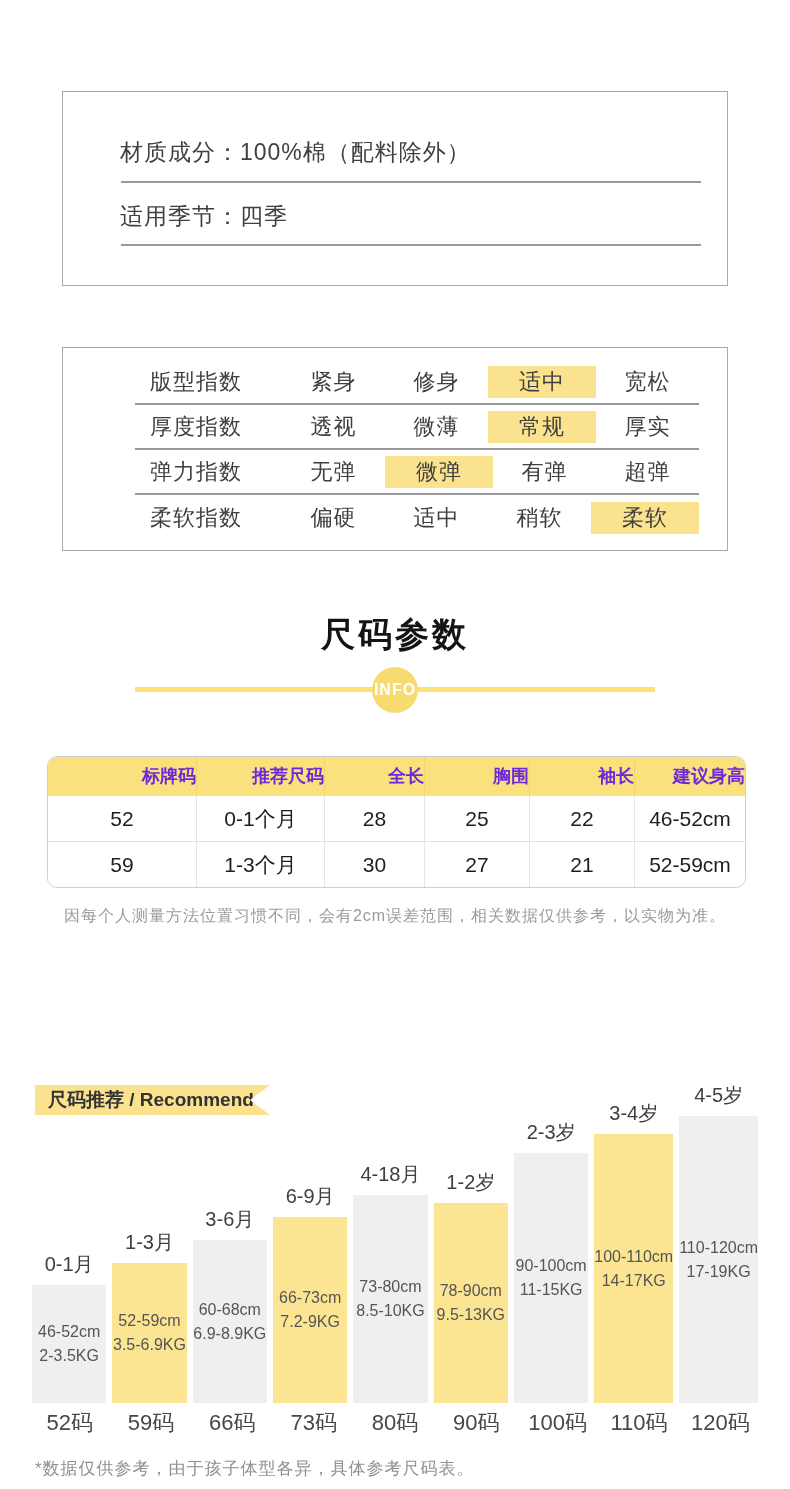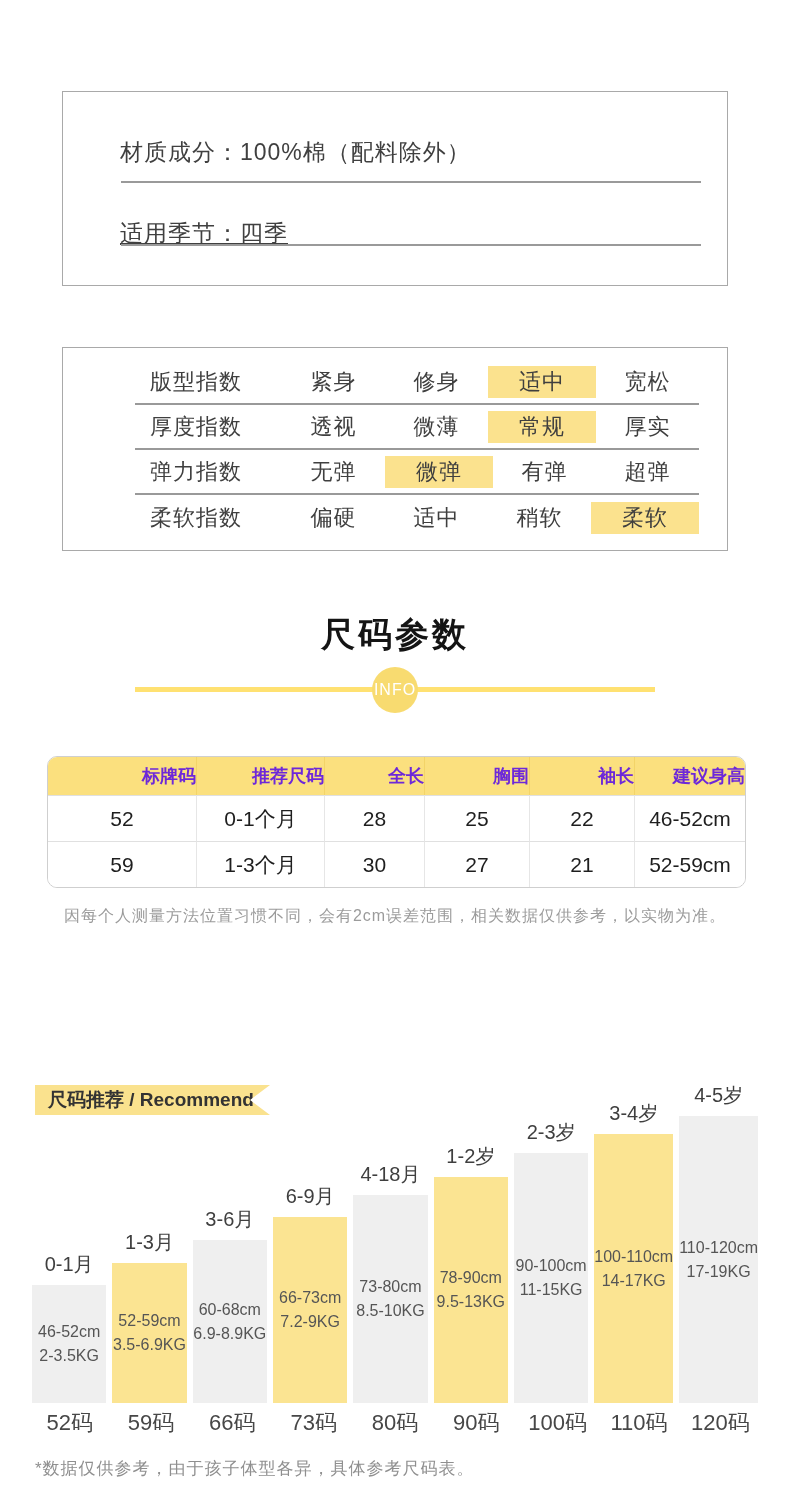--- a/index.html
+++ b/index.html
@@ -5,42 +5,42 @@
   * { margin:0; padding:0; box-sizing:border-box; }
   html,body { background:#ffffff; }
   body { font-family:"Liberation Sans","DejaVu Sans",sans-serif; color:#3d3d3d; }
   .page { position:relative; width:790px; height:1489px; background:#fff; overflow:hidden; }
 
   
   .material-box { position:absolute; left:62px; top:91px; width:666px; height:195px;
     border:1px solid #a9a9a9; background:#fff; }
   .m-row { position:absolute; left:57px; font-size:23px; color:#404040; letter-spacing:1px; }
   .m-row1 { top:45px; }
-  .m-row2 { top:126px;text-decoration:underline; }
+  .m-row2 { top:109px; }
   .m-line { position:absolute; left:58px; width:580px; height:2px; background:#9a9a9a; }
   .m-line1 { top:89px; }
   .m-line2 { top:152px; }
 
   
   .index-box { position:absolute; left:62px; top:347px; width:666px; height:204px;
     border:1px solid #a9a9a9; background:#fff; padding-top:12px;padding-left:44px; }
   .idx-row { display:flex; align-items:center; height:45px; margin:0 28px; }
   .idx-row.sep { border-bottom:2px solid #999; }
   .idx-label { width:147px; padding-left:15px; font-size:22px; color:#3f3f3f; letter-spacing:1px; }
   .idx-opts { flex:1; display:flex; }
   .idx-cell { flex:1; display:flex; justify-content:center; }
   .idx-opt { font-size:22px; color:#3f3f3f; line-height:32px; padding:0 2px; letter-spacing:1px; }
   .idx-opt.hl { background:#FBE28E; min-width:108px; text-align:center; }
 
   
   .size-title { position:absolute; left:0; top:612px; width:100%; text-align:center;
     font-size:34px; font-weight:bold; color:#141414; letter-spacing:3px; }
   .info-line { position:absolute; left:135px; top:687px; width:520px; height:5px; background:#FFE171; }
   .info-badge { position:absolute; left:372px; top:667px; width:46px; height:46px; border-radius:50%;
-    background:#F8DB70; color:#fff; font-size:16px; font-weight:normal; letter-spacing:1px;
+    background:#F8DB70; color:#fff; font-size:16px; font-weight:bold; letter-spacing:1px;
     display:flex; align-items:center; justify-content:center; }
 
   
   .size-table-wrap { position:absolute; left:47px; top:756px; width:697px; }
   table.size-table { width:697px; border-collapse:separate; border-spacing:0; table-layout:fixed;
     border:1px solid #cfcfcf; border-radius:10px; overflow:hidden; }
   .size-table th { background:#FBE07E; height:38px; font-size:18px; font-weight:bold; color:#6d28d9;
     text-align:right; border-left:1px solid #f3d468; }
   .size-table th:first-child { border-left:none; }
   .size-table td { background:#fff; height:46px; font-size:21px; color:#1e1e1e; text-align:center;
@@ -234,21 +234,21 @@
         </div>
         <div class="bar-col">
           <div class="age-label">4-18月</div>
           <div class="bar gray" style="height: 208px;">
             <div class="bar-line">73-80cm</div>
             <div class="bar-line">8.5-10KG</div>
           </div>
         </div>
         <div class="bar-col">
           <div class="age-label">1-2岁</div>
-          <div class="bar yellow" style="height: 226px;">
+          <div class="bar yellow" style="height: 200px;">
             <div class="bar-line">78-90cm</div>
             <div class="bar-line">9.5-13KG</div>
           </div>
         </div>
         <div class="bar-col">
           <div class="age-label">2-3岁</div>
           <div class="bar gray" style="height: 250px;">
             <div class="bar-line">90-100cm</div>
             <div class="bar-line">11-15KG</div>
           </div>

